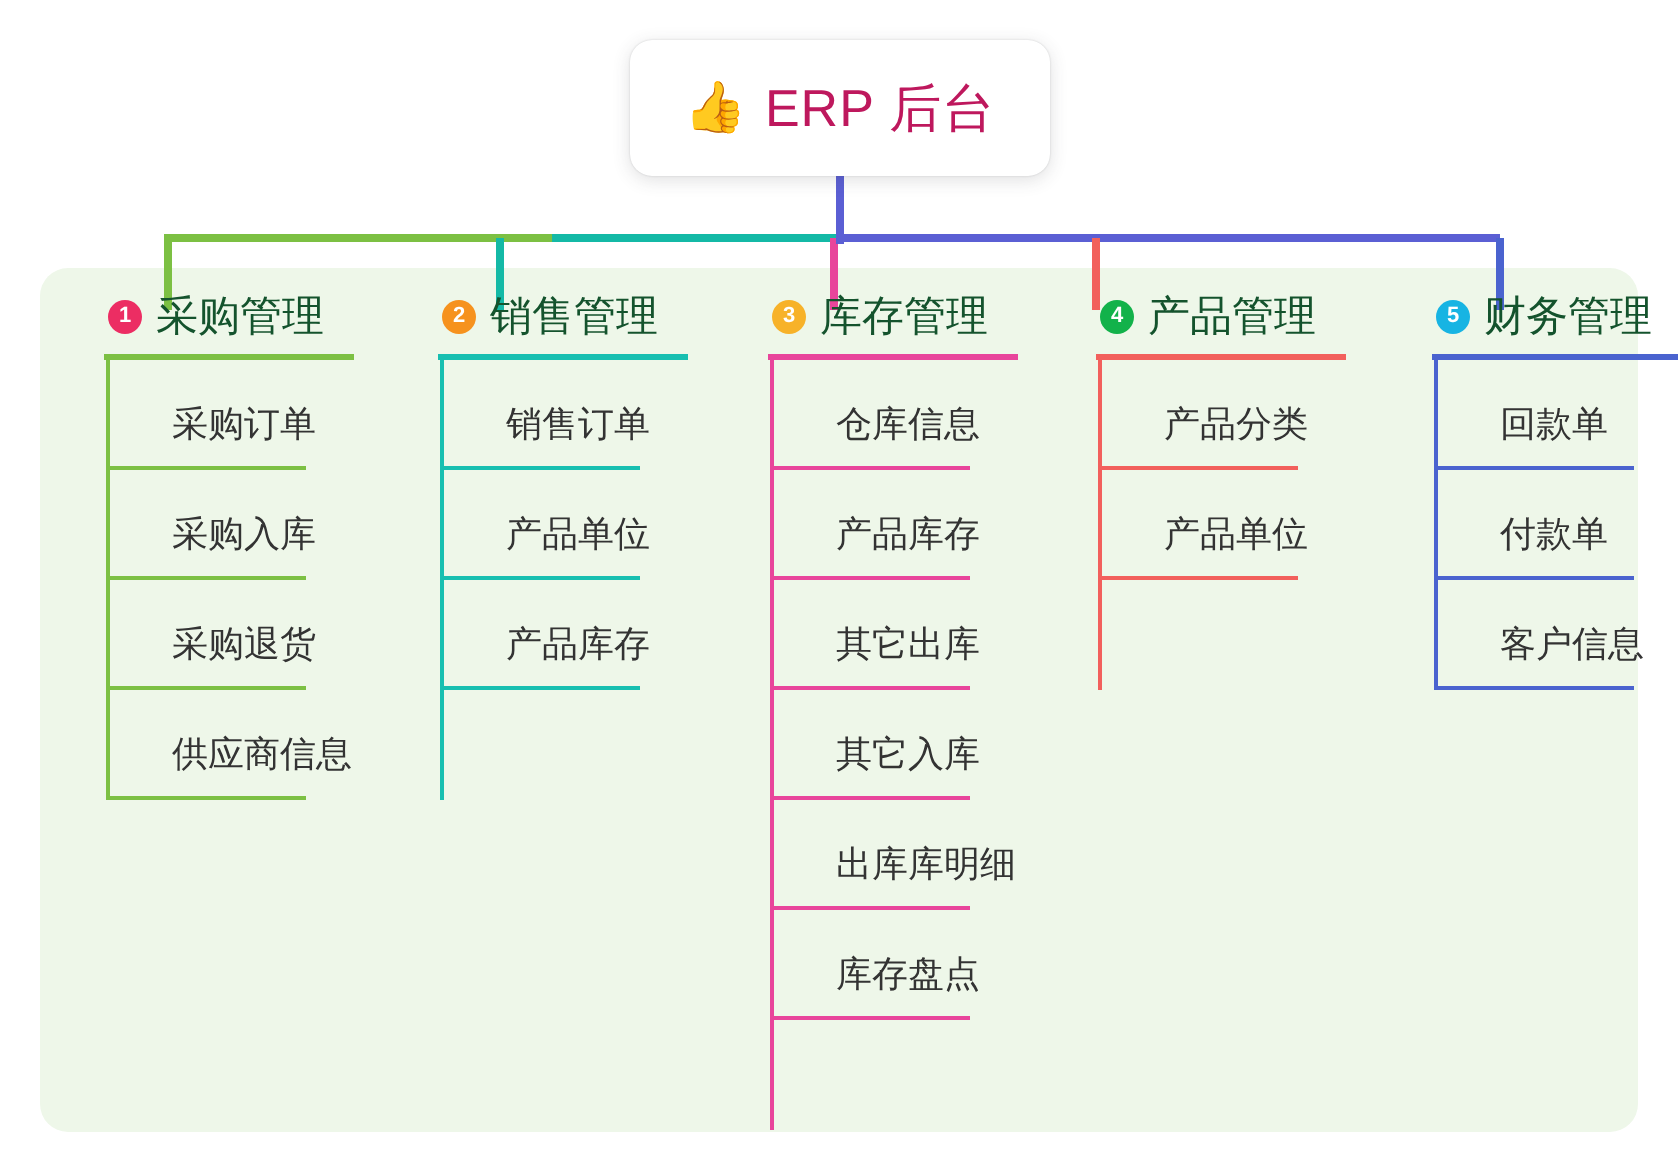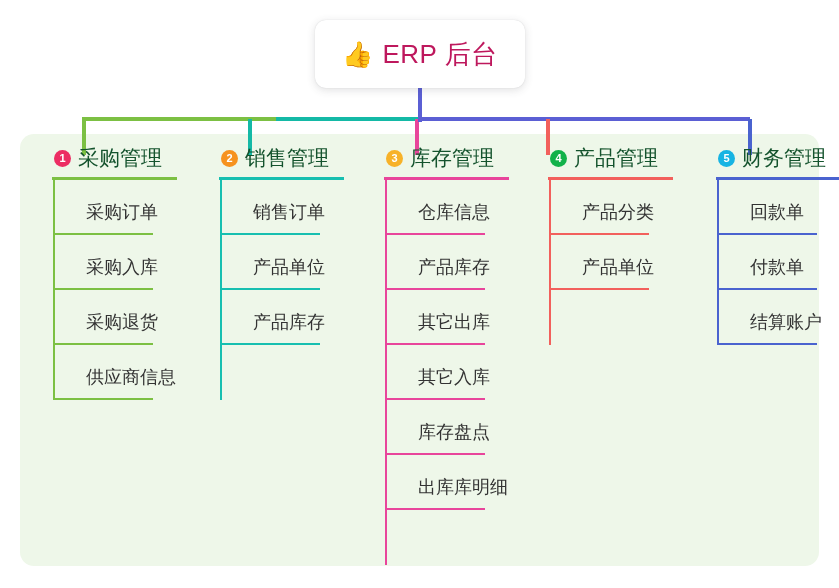--- a/index.html
+++ b/index.html
@@ -254,25 +254,25 @@
           </div>
           <div class="leaf">
             <span class="leaf-label">其它出库</span>
             <div class="leaf-underline" style="background: rgb(232, 69, 155);"></div>
           </div>
           <div class="leaf">
             <span class="leaf-label">其它入库</span>
             <div class="leaf-underline" style="background: rgb(232, 69, 155);"></div>
           </div>
           <div class="leaf">
+            <span class="leaf-label">出库库明细</span>
+            <div class="leaf-underline" style="background: rgb(232, 69, 155);"></div>
+          </div>
+          <div class="leaf">
             <span class="leaf-label">库存盘点</span>
-            <div class="leaf-underline" style="background: rgb(232, 69, 155);"></div>
-          </div>
-          <div class="leaf">
-            <span class="leaf-label">出库库明细</span>
             <div class="leaf-underline" style="background: rgb(232, 69, 155);"></div>
           </div>
         </div>
       </div>
       <div class="column" style="left: 528px;">
         <div class="col-header">
           <span class="badge" style="background: rgb(18, 178, 74);">4</span>
           <span class="col-title">产品管理</span>
         </div>
         <div class="col-underline" style="background: rgb(242, 96, 92);"></div>
@@ -298,20 +298,20 @@
         <div class="leaf-list">
           <div class="leaf">
             <span class="leaf-label">回款单</span>
             <div class="leaf-underline" style="background: rgb(74, 99, 207);"></div>
           </div>
           <div class="leaf">
             <span class="leaf-label">付款单</span>
             <div class="leaf-underline" style="background: rgb(74, 99, 207);"></div>
           </div>
           <div class="leaf">
-            <span class="leaf-label">结算账户</span>
+            <span class="leaf-label">客户信息</span>
             <div class="leaf-underline" style="background: rgb(74, 99, 207);"></div>
           </div>
         </div>
       </div>
     </div>
 
 </div>
 
 </body></html>

